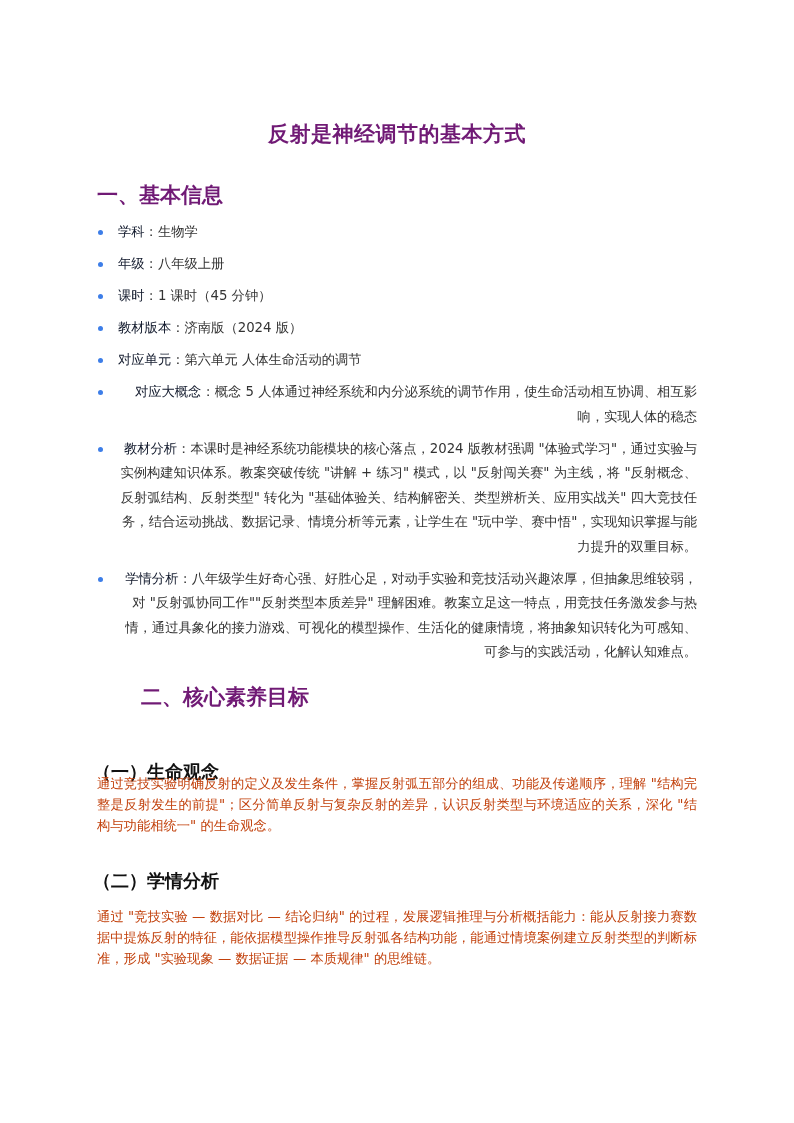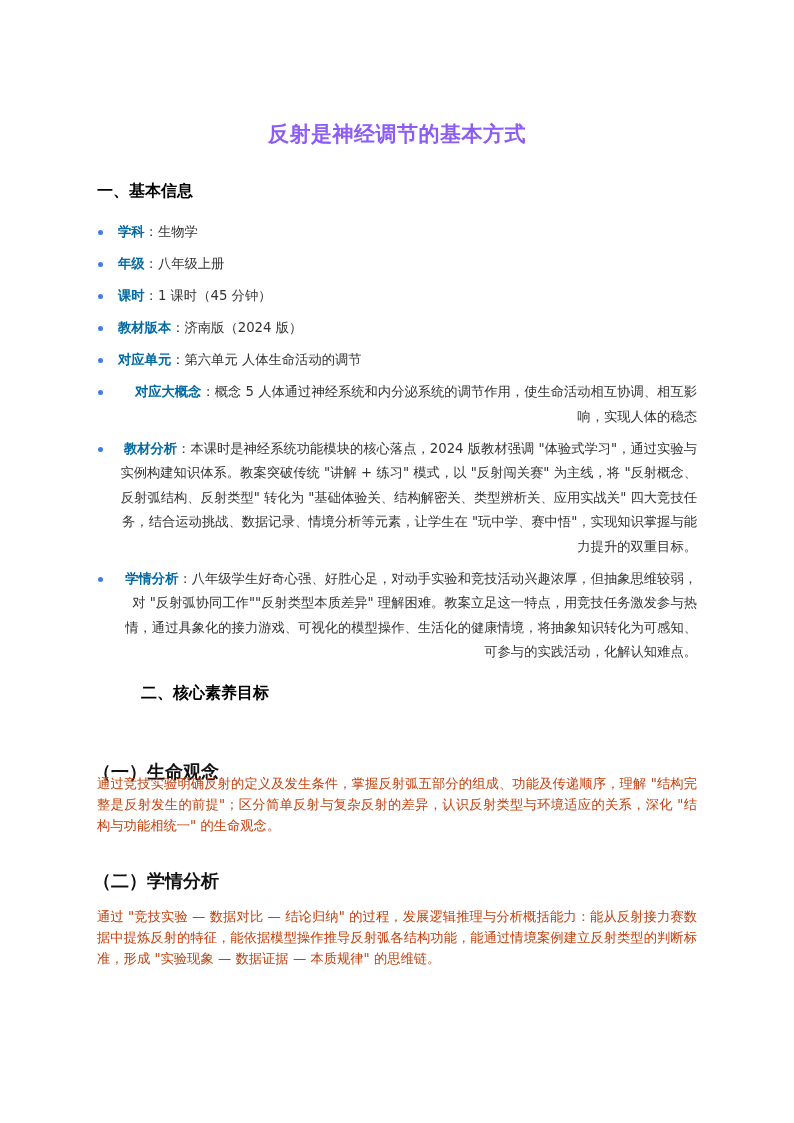--- a/index.html
+++ b/index.html
@@ -4,38 +4,38 @@
   <style>
     html, body { margin: 0; padding: 0; background: #ffffff; }
     body {
       width: 794px; height: 1123px; position: relative; overflow: hidden;
       font-family: "DejaVu Sans", "Liberation Sans", sans-serif;
       color: #222222;
     }
     .page { position: absolute; left: 97px; top: 0; width: 600px; }
     .title {
       position: absolute; left: 0; width: 600px; top: 120px;
-      text-align: center; font-size: 21px; font-weight: bold; color: #8b5cf6;
+      text-align: center; font-size: 21px; font-weight: bold; color: #701a75;
       letter-spacing: 0.5px;
     }
     .h1 {
-      position: absolute; left: 0; font-size: 16px; font-weight: bold; color: #000000;
+      position: absolute; left: 0; font-size: 21px; font-weight: bold; color: #701a75;
     }
     .h2 {
       position: absolute; left: 0; font-size: 18px; font-weight: bold; color: #111;
     }
     ul.info { list-style: none; margin: 0; padding: 0; position: absolute; left: 0; top: 220px; width: 600px; }
     ul.info li {
       position: relative; padding-left: 21px; font-size: 13.3px; line-height: 24.5px; color: #333;
     }
     ul.info li .dot {
       position: absolute; left: 1px; top: 10px; width: 5px; height: 5px; border-radius: 50%;
       background: #3d7ee8;
     }
-    ul.info li .label { font-weight: bold; color: #0369a1; }
+    ul.info li .label { font-weight: normal; color: #0f172a; }
     ul.info li.single { margin-bottom: 7.5px; }
     ul.info li.multi { margin-bottom: 7.5px; text-align: right; }
     .para {
       position: absolute; left: 0; width: 600px; font-size: 13.3px; line-height: 21px; color: #c2410c;
       text-align: justify;
     }
   </style>
 </head>
 <body>
 

